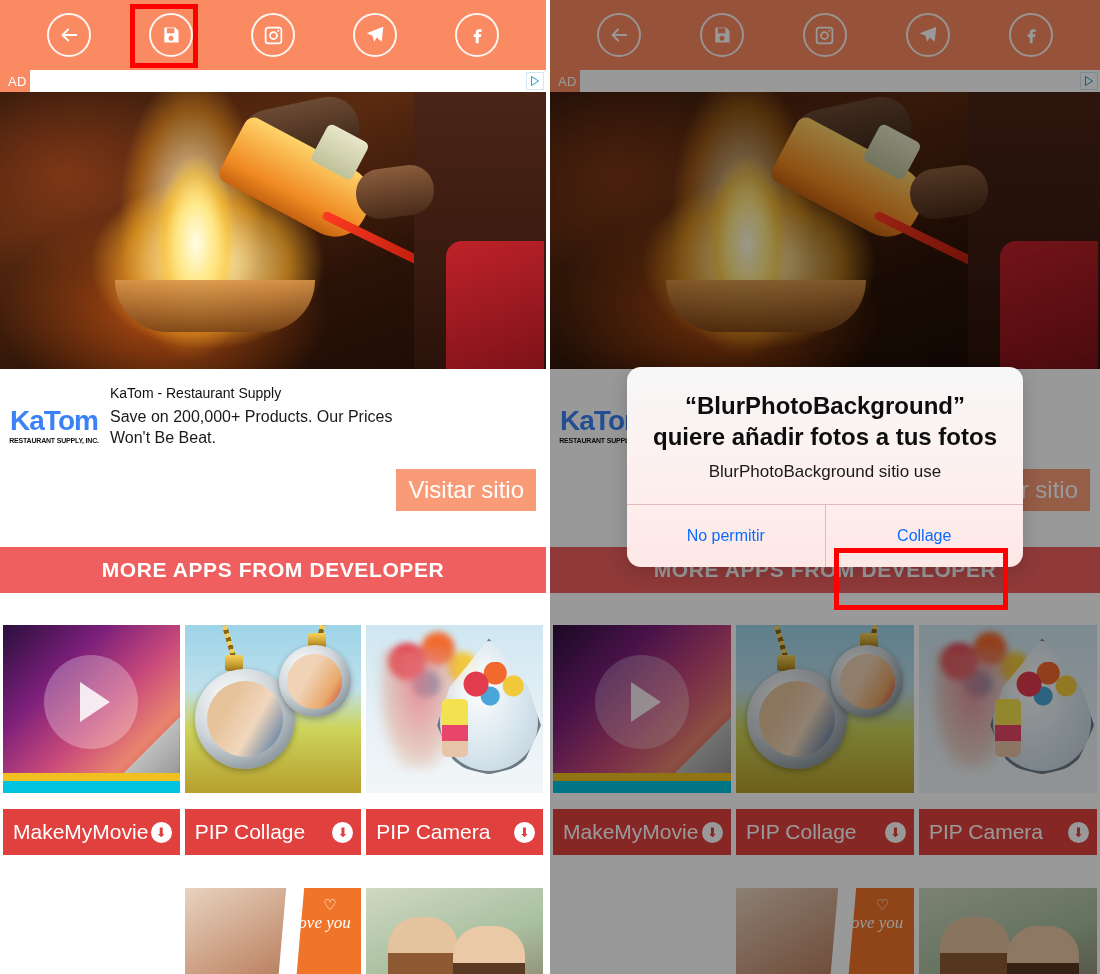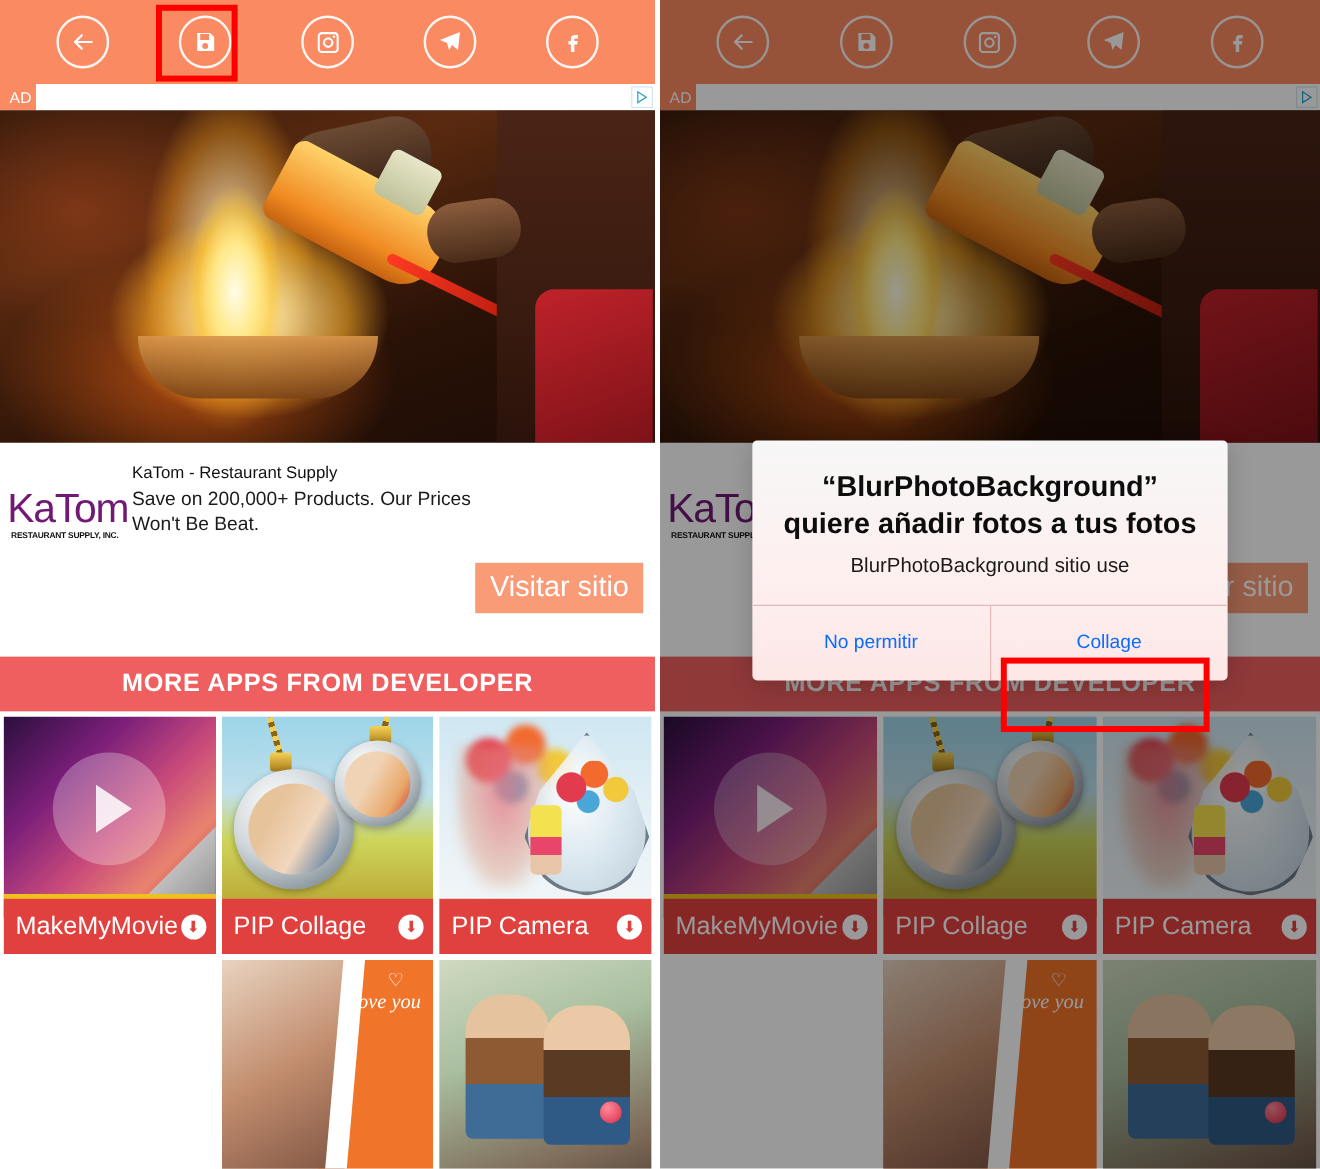--- a/index.html
+++ b/index.html
@@ -62,35 +62,35 @@
     border-radius:24px; background:linear-gradient(180deg,#8a5c3c,#4a2c1a); }
   .ph-tong { position:absolute; left:58%; top:52%; width:120px; height:9px; transform:rotate(26deg);
     border-radius:5px; background:linear-gradient(90deg,#ff3a22,#b81a0c); }
   .ph-shelf { position:absolute; right:20px; top:36%; width:90px; height:110px;
     background:rgba(160,170,175,.30); }
 
   
   .adcard { position:relative; height:178px; background:#fff; padding:16px 0 0 0; }
   .adcard-inner { display:flex; align-items:flex-start; padding:0 6px; }
   .katom-logo { width:96px; flex:0 0 96px; padding-top:22px; text-align:center; }
-  .katom-word { font-family:"Liberation Sans", sans-serif; font-weight:normal; font-size:34px;
-                color:#701a75; letter-spacing:-1px; line-height:1; }
+  .katom-word { font-family:"Liberation Sans", sans-serif; font-weight:bold; font-size:28px;
+                color:#3b82f6; letter-spacing:-1px; line-height:1; }
   .katom-sub { font-size:7px; font-weight:bold; color:#111; letter-spacing:-.2px; margin-top:2px; }
   .adtext { flex:1; padding-left:8px; padding-right:4px; }
   .ad-title { font-size:14px; font-weight:normal; color:#111; line-height:1.15; margin-bottom:6px; }
   .ad-desc { font-size:16px; color:#1a1a1a; line-height:1.3; max-width:300px; }
   .visit-btn { position:absolute; right:10px; top:100px; background:#fa9b77; color:#fff;
                font-size:24px; padding:6px 12px; line-height:1.25; white-space:nowrap; }
 
   
   .more-bar { height:46px; background:#ef5f5f; color:#fff; display:flex; align-items:center;
               justify-content:center; font-size:21px; font-weight:bold; letter-spacing:.6px; }
   .apps-area { background:#fff; padding:4px 0 0 0; }
   .apps-row { display:flex; gap:5px; padding:0 3px 5px 3px; }
-  .app-tile { position:relative; flex:1; height:198px; overflow:hidden; }
+  .app-tile { position:relative; flex:1; height:230px; overflow:hidden;margin-top:28px; }
   .app-thumb { position:relative; width:100%; height:168px; overflow:hidden; }
   .app-label { position:absolute; left:0; right:0; bottom:0; height:46px; background:#e0413f;
                color:#fff; font-size:21px; display:flex; align-items:center;
                justify-content:space-between; padding:0 8px 0 10px; }
   .dl-icon { width:21px; height:21px; border-radius:50%; background:#fff; color:#e0413f;
              display:flex; align-items:center; justify-content:center; font-size:13px; flex:0 0 21px; }
 
   
   .art-movie { position:absolute; inset:0;
     background:linear-gradient(135deg,#2b0f3d 0%,#7b1f7a 30%,#c94a7a 55%,#e8836f 75%,#c8232e 100%);
@@ -166,21 +166,21 @@
   .art-selfie .g1 { position:absolute; left:12%; top:14%; width:70px; height:120px;
     background:linear-gradient(180deg,#e4c39e 0 30%,#8e5a33 30% 62%,#3e6c96 62%); border-radius:30px 30px 6px 6px; }
   .art-selfie .g2 { position:absolute; right:10%; top:18%; width:72px; height:116px;
     background:linear-gradient(180deg,#ecc9a6 0 32%,#5a3a22 32% 66%,#2f5a86 66%); border-radius:30px 30px 6px 6px; }
   .art-selfie .lolly { position:absolute; right:14%; top:56%; width:18px; height:18px; border-radius:50%;
     background:radial-gradient(circle at 35% 30%,#ff8a9a,#d92a48); }
 
   
   .ios-dialog { position:absolute; left:77px; top:367px; width:396px; z-index:80;
     background:linear-gradient(180deg,#f7f7f7 0%,#fdf0ef 55%,#fde7e7 100%);
-    border-radius:4px; overflow:hidden; box-shadow:0 4px 20px rgba(0,0,0,.18); }
+    border-radius:14px; overflow:hidden; box-shadow:0 4px 20px rgba(0,0,0,.18); }
   .ios-body { padding:24px 24px 22px 24px; text-align:center; }
   .ios-title { font-size:24px; font-weight:bold; color:#0d0d0d; line-height:1.28; }
   .ios-msg { font-size:17px; color:#1a1a1a; margin-top:10px; }
   .ios-actions { display:flex; border-top:1px solid #e6b9b9; }
   .ios-btn { flex:1; height:62px; display:flex; align-items:center; justify-content:center;
     color:#0a6cff; font-size:16px; }
   .ios-btn.left-b { border-right:1px solid #e6b9b9; }
 
   
   .hl { position:absolute; border:5px solid #ff0000; z-index:120; pointer-events:none; }

